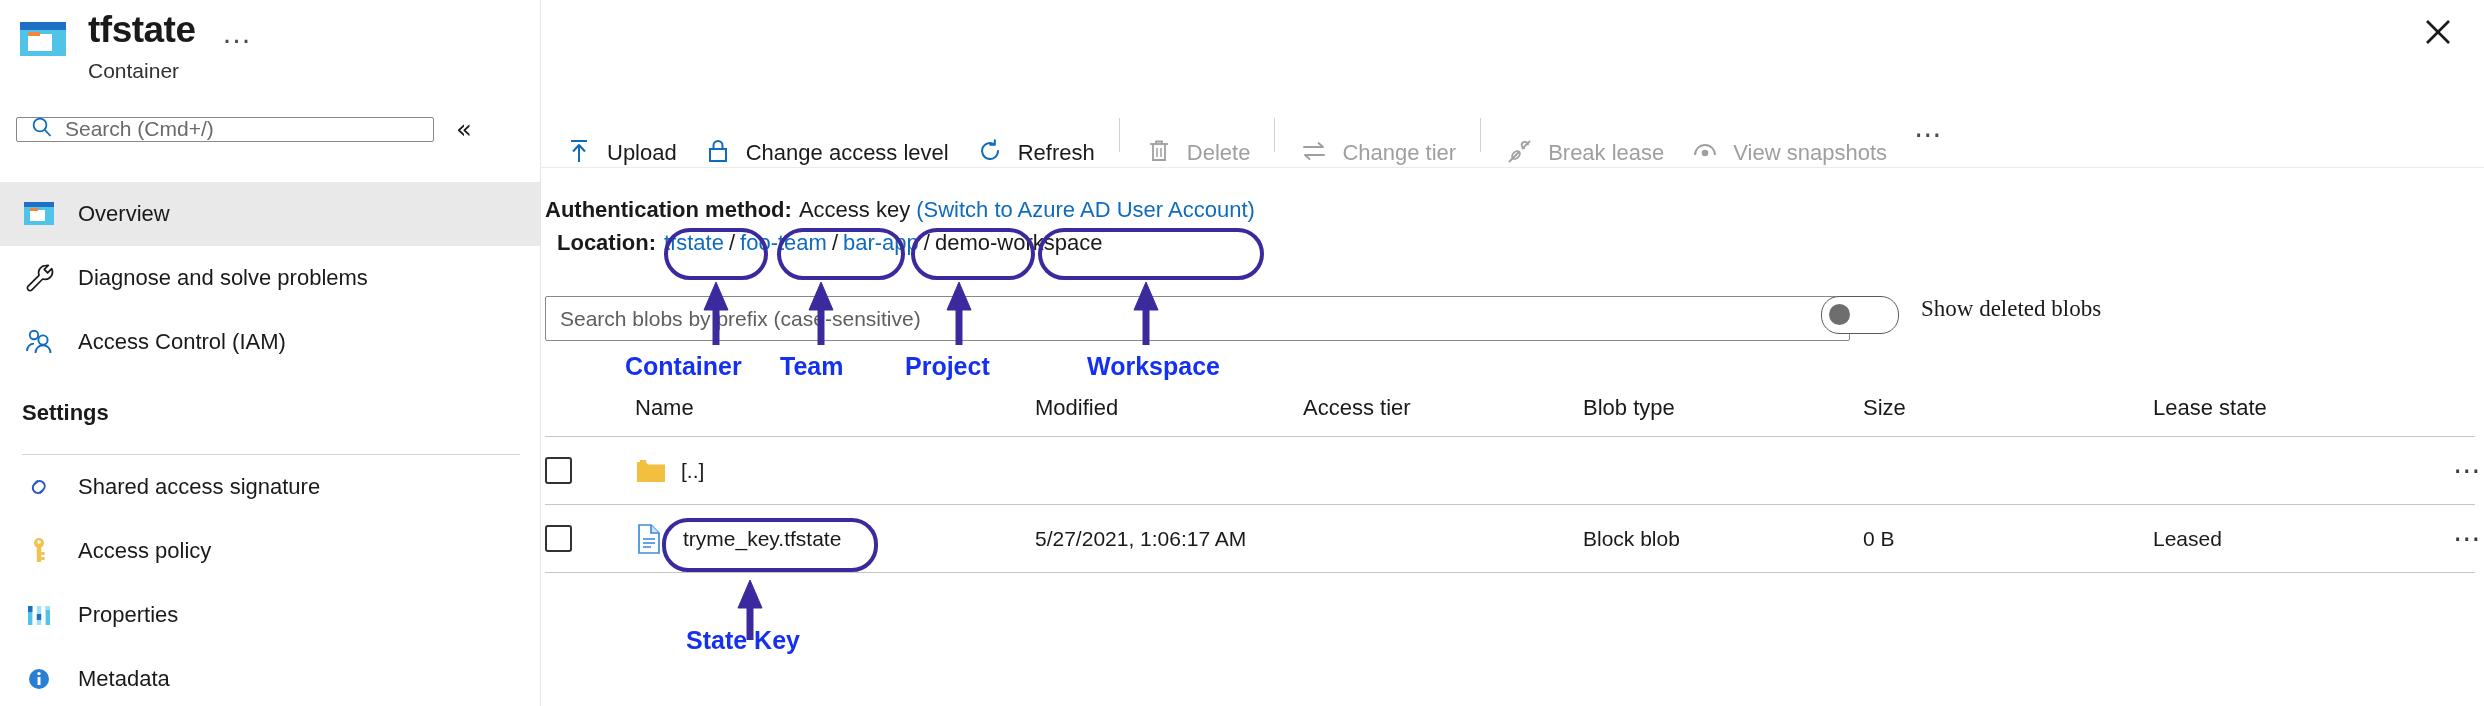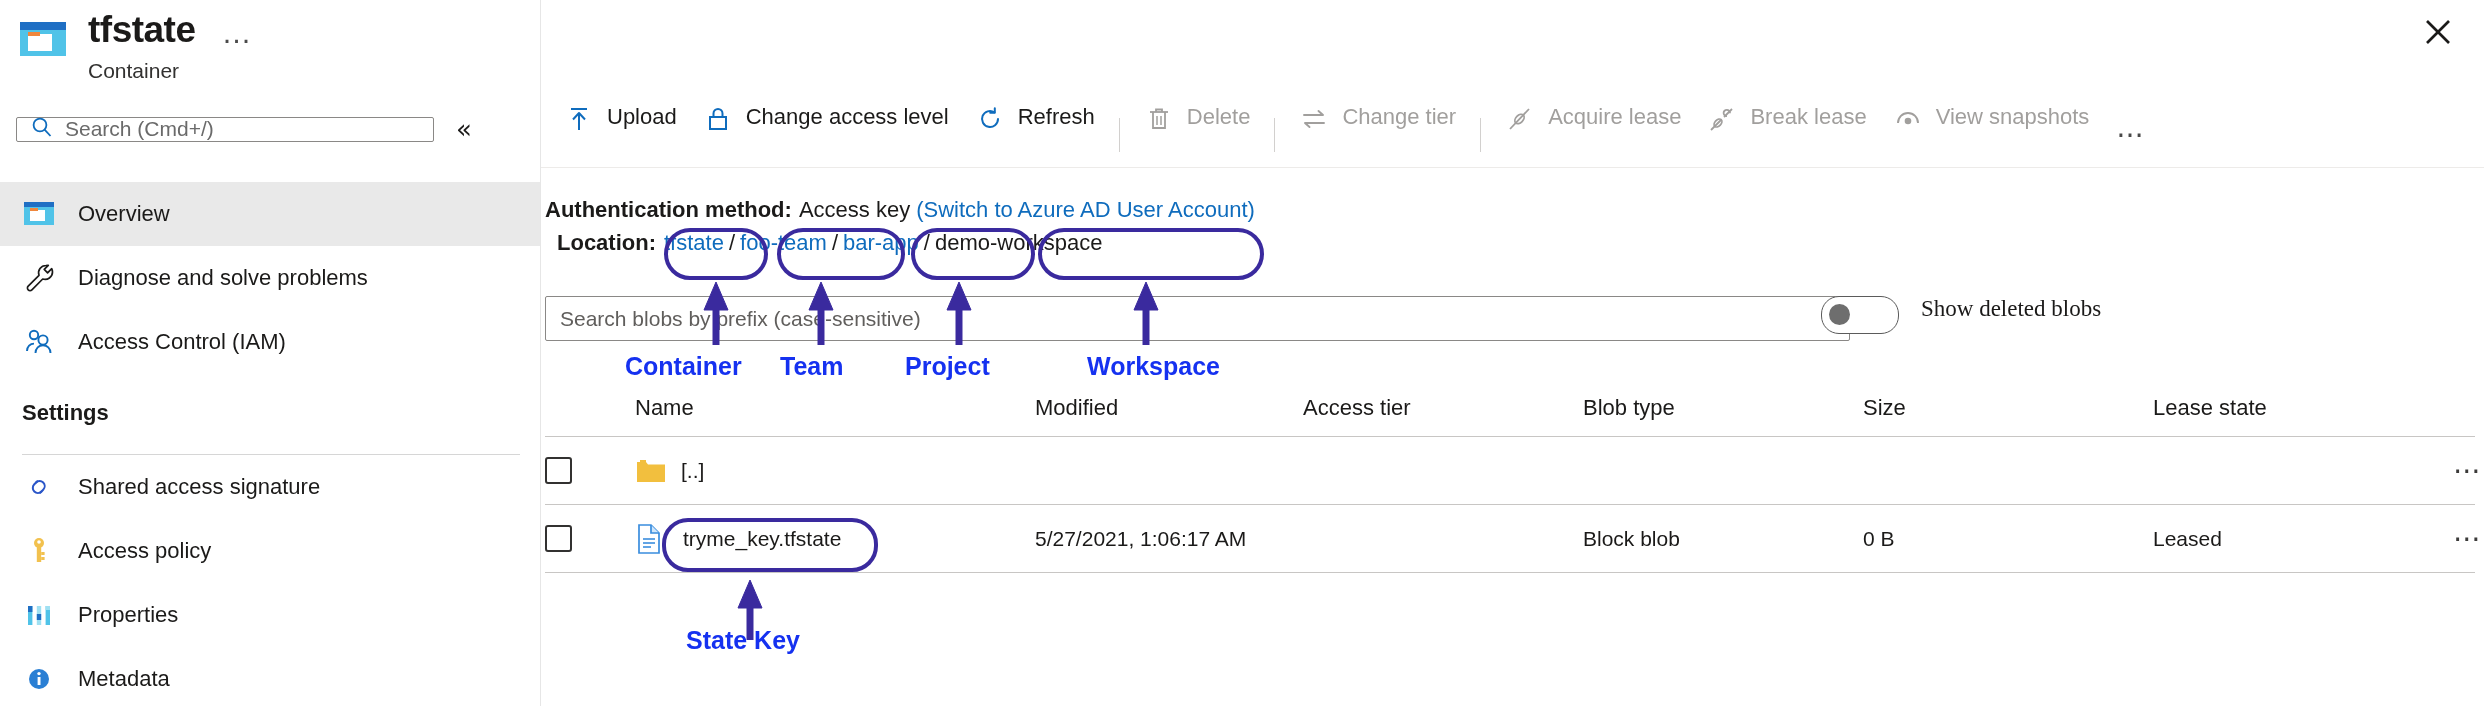--- a/index.html
+++ b/index.html
@@ -62,21 +62,21 @@
   .main{position:absolute;left:541px;top:0;right:0;height:706px;background:#fff;}
 
   .close-x{
     position:absolute;right:22px;top:8px;width:48px;height:48px;cursor:pointer;
   }
 
   .toolbar{
     position:absolute;left:10px;top:104px;height:62px;display:flex;align-items:center;
   }
   .tb-item{
-    display:flex;align-items:flex-start;height:62px;padding:0 13px;cursor:pointer;white-space:nowrap;
+    display:flex;align-items:flex-end;height:62px;padding:0 13px;cursor:pointer;white-space:nowrap;
   }
   .tb-item .tb-ico{width:30px;height:30px;position:relative;flex:none;}
   .tb-item .tb-lbl{font-size:22px;color:#1b1a19;margin-left:13px;}
   .tb-item.disabled .tb-lbl{color:#a19f9d;}
   .tb-sep{width:1px;height:34px;background:#d2d0ce;margin:0 11px;}
   .tb-more{
     font-size:28px;color:#4a4a4a;letter-spacing:3px;padding:0 14px;cursor:pointer;line-height:20px;
     font-family:"DejaVu Sans", sans-serif;
   }
   .toolbar-rule{position:absolute;left:0;right:0;top:167px;height:1px;background:#edebe9;}
@@ -341,29 +341,20 @@
           <svg width="30" height="30" viewBox="0 0 30 30">
             <path d="M5 11h19l-4.5-4" fill="none" stroke="#a19f9d" stroke-width="1.9" stroke-linecap="round" stroke-linejoin="round"></path>
             <path d="M25 19H6l4.5 4" fill="none" stroke="#a19f9d" stroke-width="1.9" stroke-linecap="round" stroke-linejoin="round"></path>
           </svg>
         </span>
         <span class="tb-lbl">Change tier</span>
       </div>
 
       <div class="tb-sep"></div>
 
-      <div class="tb-item disabled">
-        <span class="tb-ico">
-          <svg width="30" height="30" viewBox="0 0 30 30">
-            <line x1="5" y1="25" x2="24" y2="5" stroke="#a19f9d" stroke-width="1.8"></line>
-            <ellipse cx="14.5" cy="15" rx="5.5" ry="3.6" transform="rotate(-46 14.5 15)" fill="none" stroke="#a19f9d" stroke-width="1.8"></ellipse>
-          </svg>
-        </span>
-        <span class="tb-lbl">Acquire lease</span>
-      </div>
 
       <div class="tb-item disabled">
         <span class="tb-ico">
           <svg width="30" height="30" viewBox="0 0 30 30">
             <line x1="4" y1="26" x2="14" y2="16" stroke="#a19f9d" stroke-width="1.8"></line>
             <line x1="17" y1="13" x2="25" y2="5" stroke="#a19f9d" stroke-width="1.8"></line>
             <ellipse cx="11" cy="19" rx="4.6" ry="3.1" transform="rotate(-46 11 19)" fill="none" stroke="#a19f9d" stroke-width="1.8"></ellipse>
             <path d="M20 12.2a3.2 3.2 0 1 1 3 -3" fill="none" stroke="#a19f9d" stroke-width="1.8"></path>
           </svg>
         </span>

